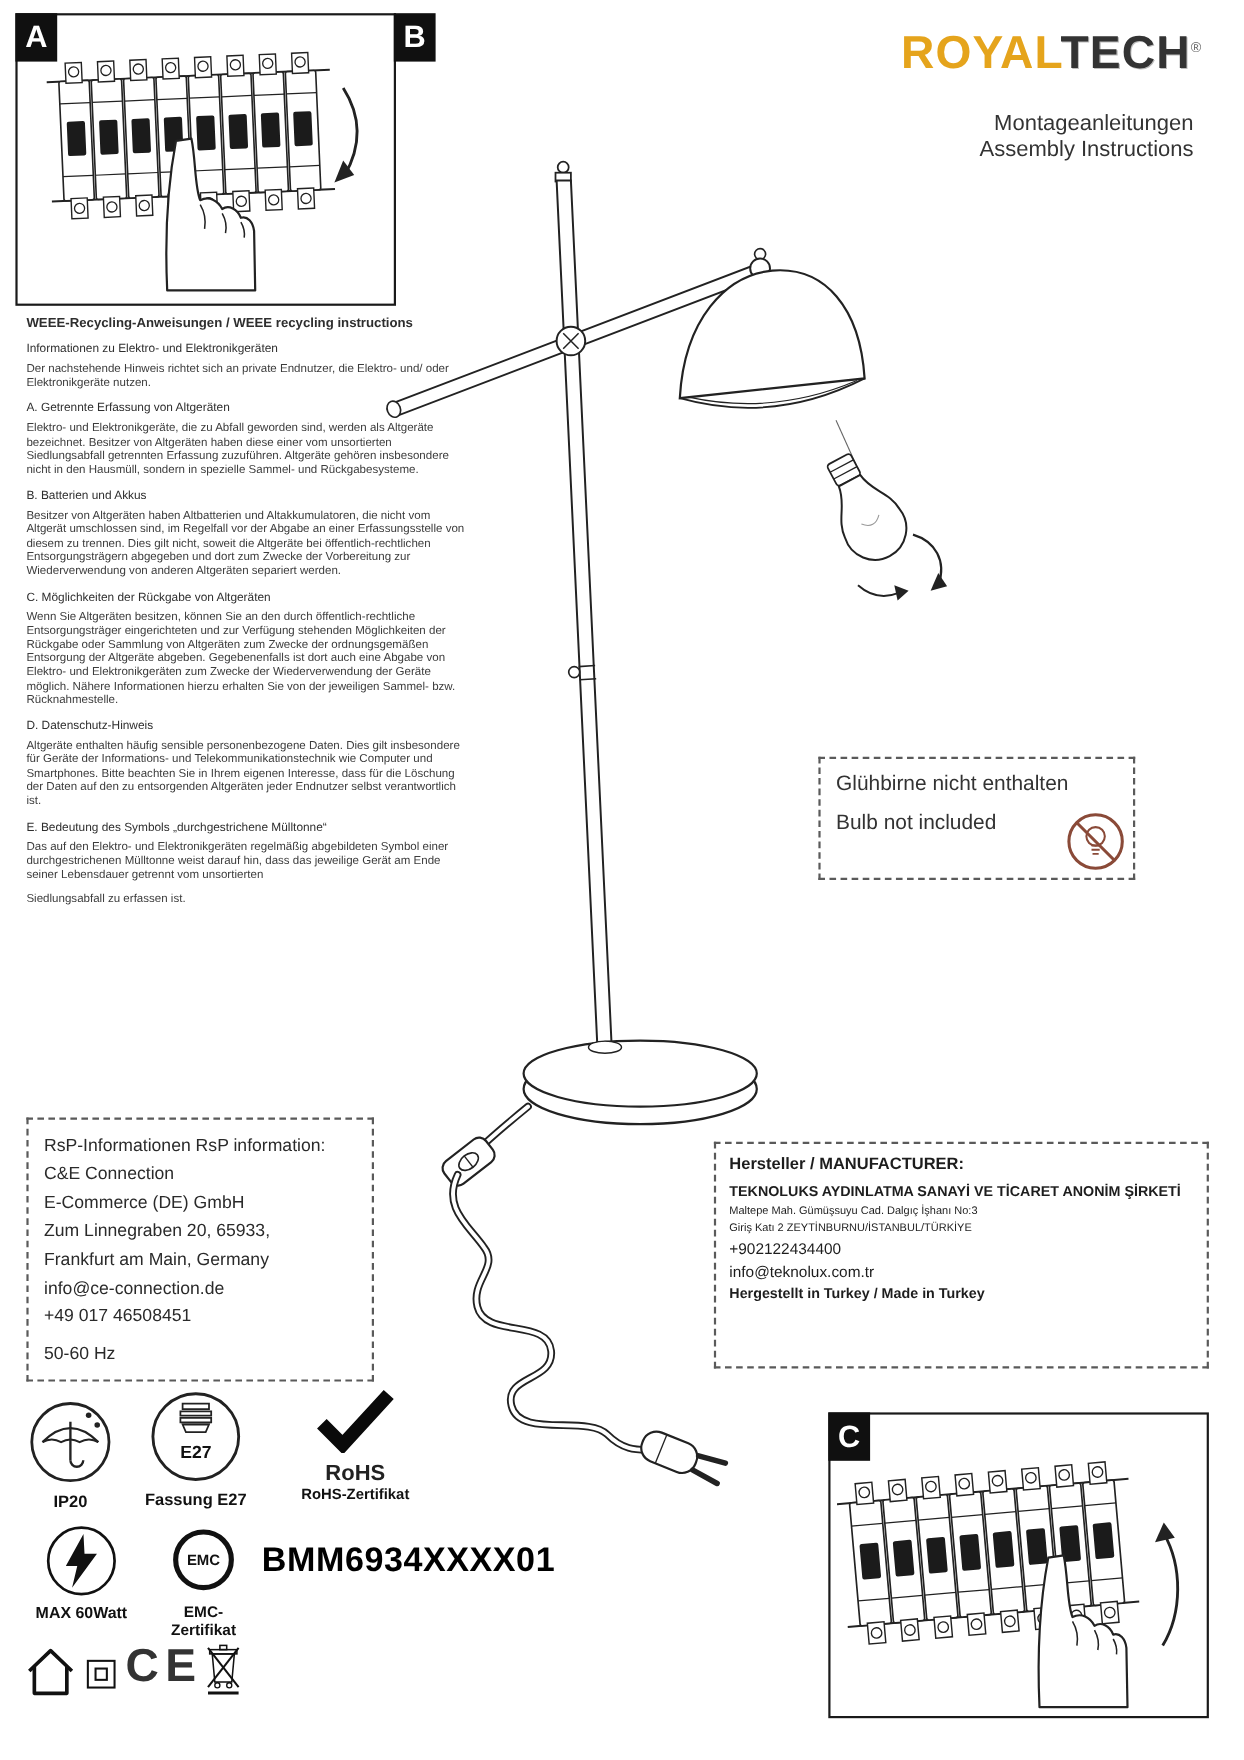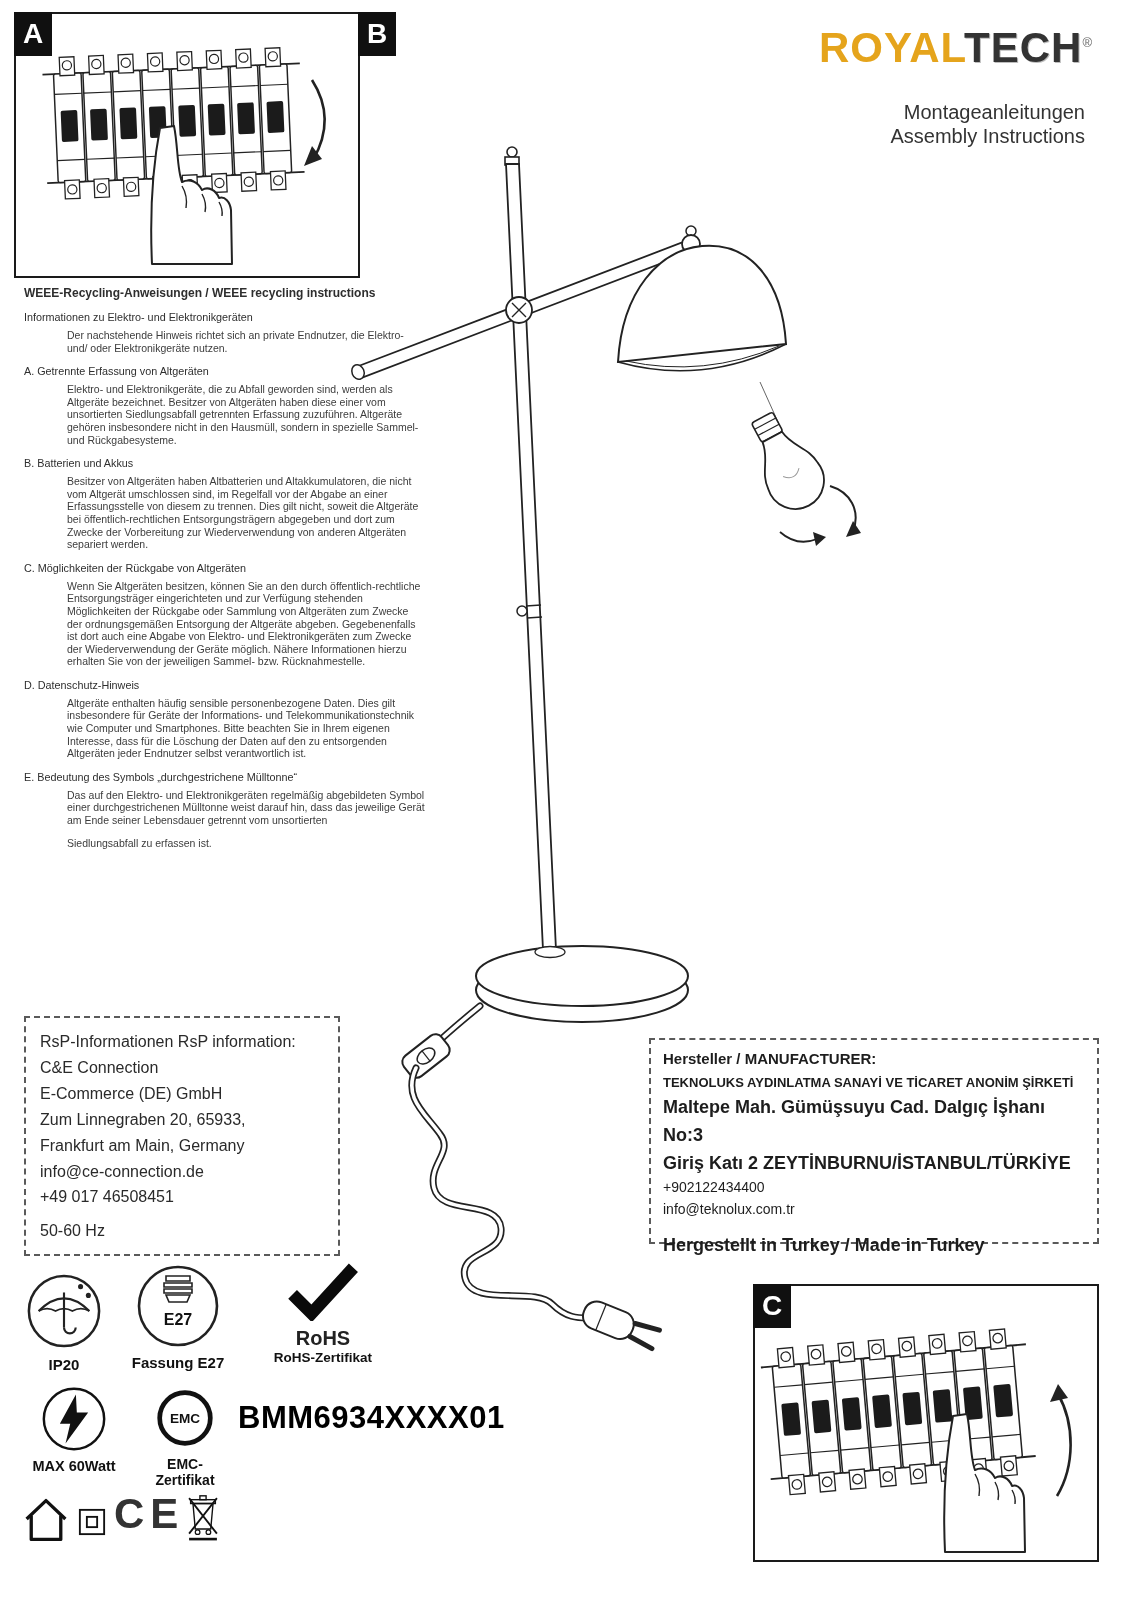--- a/index.html
+++ b/index.html
@@ -21,40 +21,40 @@
   .brand .gold{color:#E5A41C;}
   .brand .dark{color:#333;text-shadow:1px 1px 0 #bdbdbd;}
   .brand .reg{font-size:13px;color:#666;vertical-align:super;font-weight:400;}
   .doc-title{position:absolute;right:46px;top:100px;text-align:right;
              font-size:20px;color:#333;line-height:1.22;z-index:3;}
 
   
   .weee{position:absolute;left:24px;top:286px;width:402px;color:#3c3c3c;z-index:3;}
   .w-head{font-weight:700;font-size:12px;margin-bottom:8px;color:#2e2e2e;}
   .w-title{font-weight:400;font-size:10.8px;margin:11px 0 6px;color:#2e2e2e;}
-  .w-body{font-size:10.5px;line-height:1.2;margin-left:43px;}
+  .w-body{font-size:10.5px;line-height:1.2;}
   .w-foot{margin-top:10px;}
 
   
   .dashed{position:absolute;border:2px dashed #5a5a5a;box-sizing:border-box;z-index:4;background:transparent;}
   .bulb-box{left:744px;top:688px;width:288px;height:112px;}
   .bulb-box .l1{position:absolute;left:14px;top:12px;font-size:19px;color:#333;}
   .bulb-box .l2{position:absolute;left:14px;top:48px;font-size:19px;color:#333;}
   .bulb-box svg{position:absolute;right:6px;bottom:5px;}
 
   .rsp-box{left:24px;top:1016px;width:316px;height:240px;padding:11px 14px;color:#2a2a2a;}
   .rsp-line{font-size:16px;line-height:1.62;}
   .rsp-gap{margin-top:8px;}
 
   .mfr-box{left:649px;top:1038px;width:450px;height:206px;padding:8px 12px;color:#1d1d1d;}
   .mfr-title{font-weight:700;font-size:15px;margin:2px 0 6px;}
-  .mfr-bold{font-weight:700;font-size:18px;line-height:1.55;}
+  .mfr-bold{font-weight:400;font-size:10px;line-height:1.55;}
   .mfr-company{font-weight:700;font-size:13px;line-height:1.6;}
   .mfr-line{font-size:14px;line-height:1.55;}
-  .mfr-made{font-weight:700;font-size:18px;margin-top:14px;}
+  .mfr-made{font-weight:700;font-size:13px;}
 
   
   .cert{position:absolute;text-align:center;z-index:4;}
   .cert .lbl{font-weight:700;color:#111;}
   #ip20{left:22px;top:1272px;width:84px;}   #ip20 .lbl{font-size:15px;margin-top:2px;}
   #e27{left:128px;top:1264px;width:100px;}  #e27 .lbl{font-size:15px;margin-top:2px;}
   #rohs{left:258px;top:1262px;width:130px;} #rohs .name{font-size:20px;font-weight:700;margin-top:2px;}
   #rohs .lbl{font-size:13.5px;}
   #watt{left:26px;top:1386px;width:96px;}   #watt .lbl{font-size:14.5px;margin-top:2px;}
   #emc{left:140px;top:1388px;width:90px;}   #emc .lbl{font-size:14px;margin-top:4px;}
@@ -210,20 +210,30 @@
                            C 142 1168 204 1146 222 1164 C 236 1178 248 1178 258 1178"></path>
 
     <g transform="translate(258,1172) rotate(22)">
       <rect class="ln" x="-4" y="-14" width="52" height="28" rx="13" stroke-width="2"></rect>
       <line x1="14" y1="-14" x2="14" y2="14" stroke="#222" stroke-width="1.2"></line>
       <line x1="48" y1="-7" x2="73" y2="-10" stroke="#222" stroke-width="5" stroke-linecap="round"></line>
       <line x1="48" y1="7" x2="73" y2="10" stroke="#222" stroke-width="5" stroke-linecap="round"></line>
     </g>
   </svg>
 
+  <div class="dashed bulb-box">
+    <div class="l1">Glühbirne nicht enthalten</div>
+    <div class="l2">Bulb not included</div>
+    <svg viewBox="0 0 60 60" width="56" height="56">
+      <circle cx="30" cy="30" r="26" fill="none" stroke="#8a4a38" stroke-width="3"></circle>
+      <circle cx="30" cy="25" r="9" fill="none" stroke="#8a4a38" stroke-width="2"></circle>
+      <path d="M26 34 h8 M26 38 h8 M27 42 h6" stroke="#8a4a38" stroke-width="1.8" fill="none"></path>
+      <line x1="12" y1="12" x2="48" y2="48" stroke="#8a4a38" stroke-width="3"></line>
+    </svg>
+  </div>
 
   <div class="dashed rsp-box">
     <div class="rsp-line">RsP-Informationen RsP information:</div>
     <div class="rsp-line">C&amp;E Connection</div>
     <div class="rsp-line">E-Commerce (DE) GmbH</div>
     <div class="rsp-line">Zum Linnegraben 20, 65933,</div>
     <div class="rsp-line">Frankfurt am Main, Germany</div>
     <div class="rsp-line">info@ce-connection.de</div>
     <div class="rsp-line">+49 017 46508451</div>
     <div class="rsp-line rsp-gap">50-60 Hz</div>

